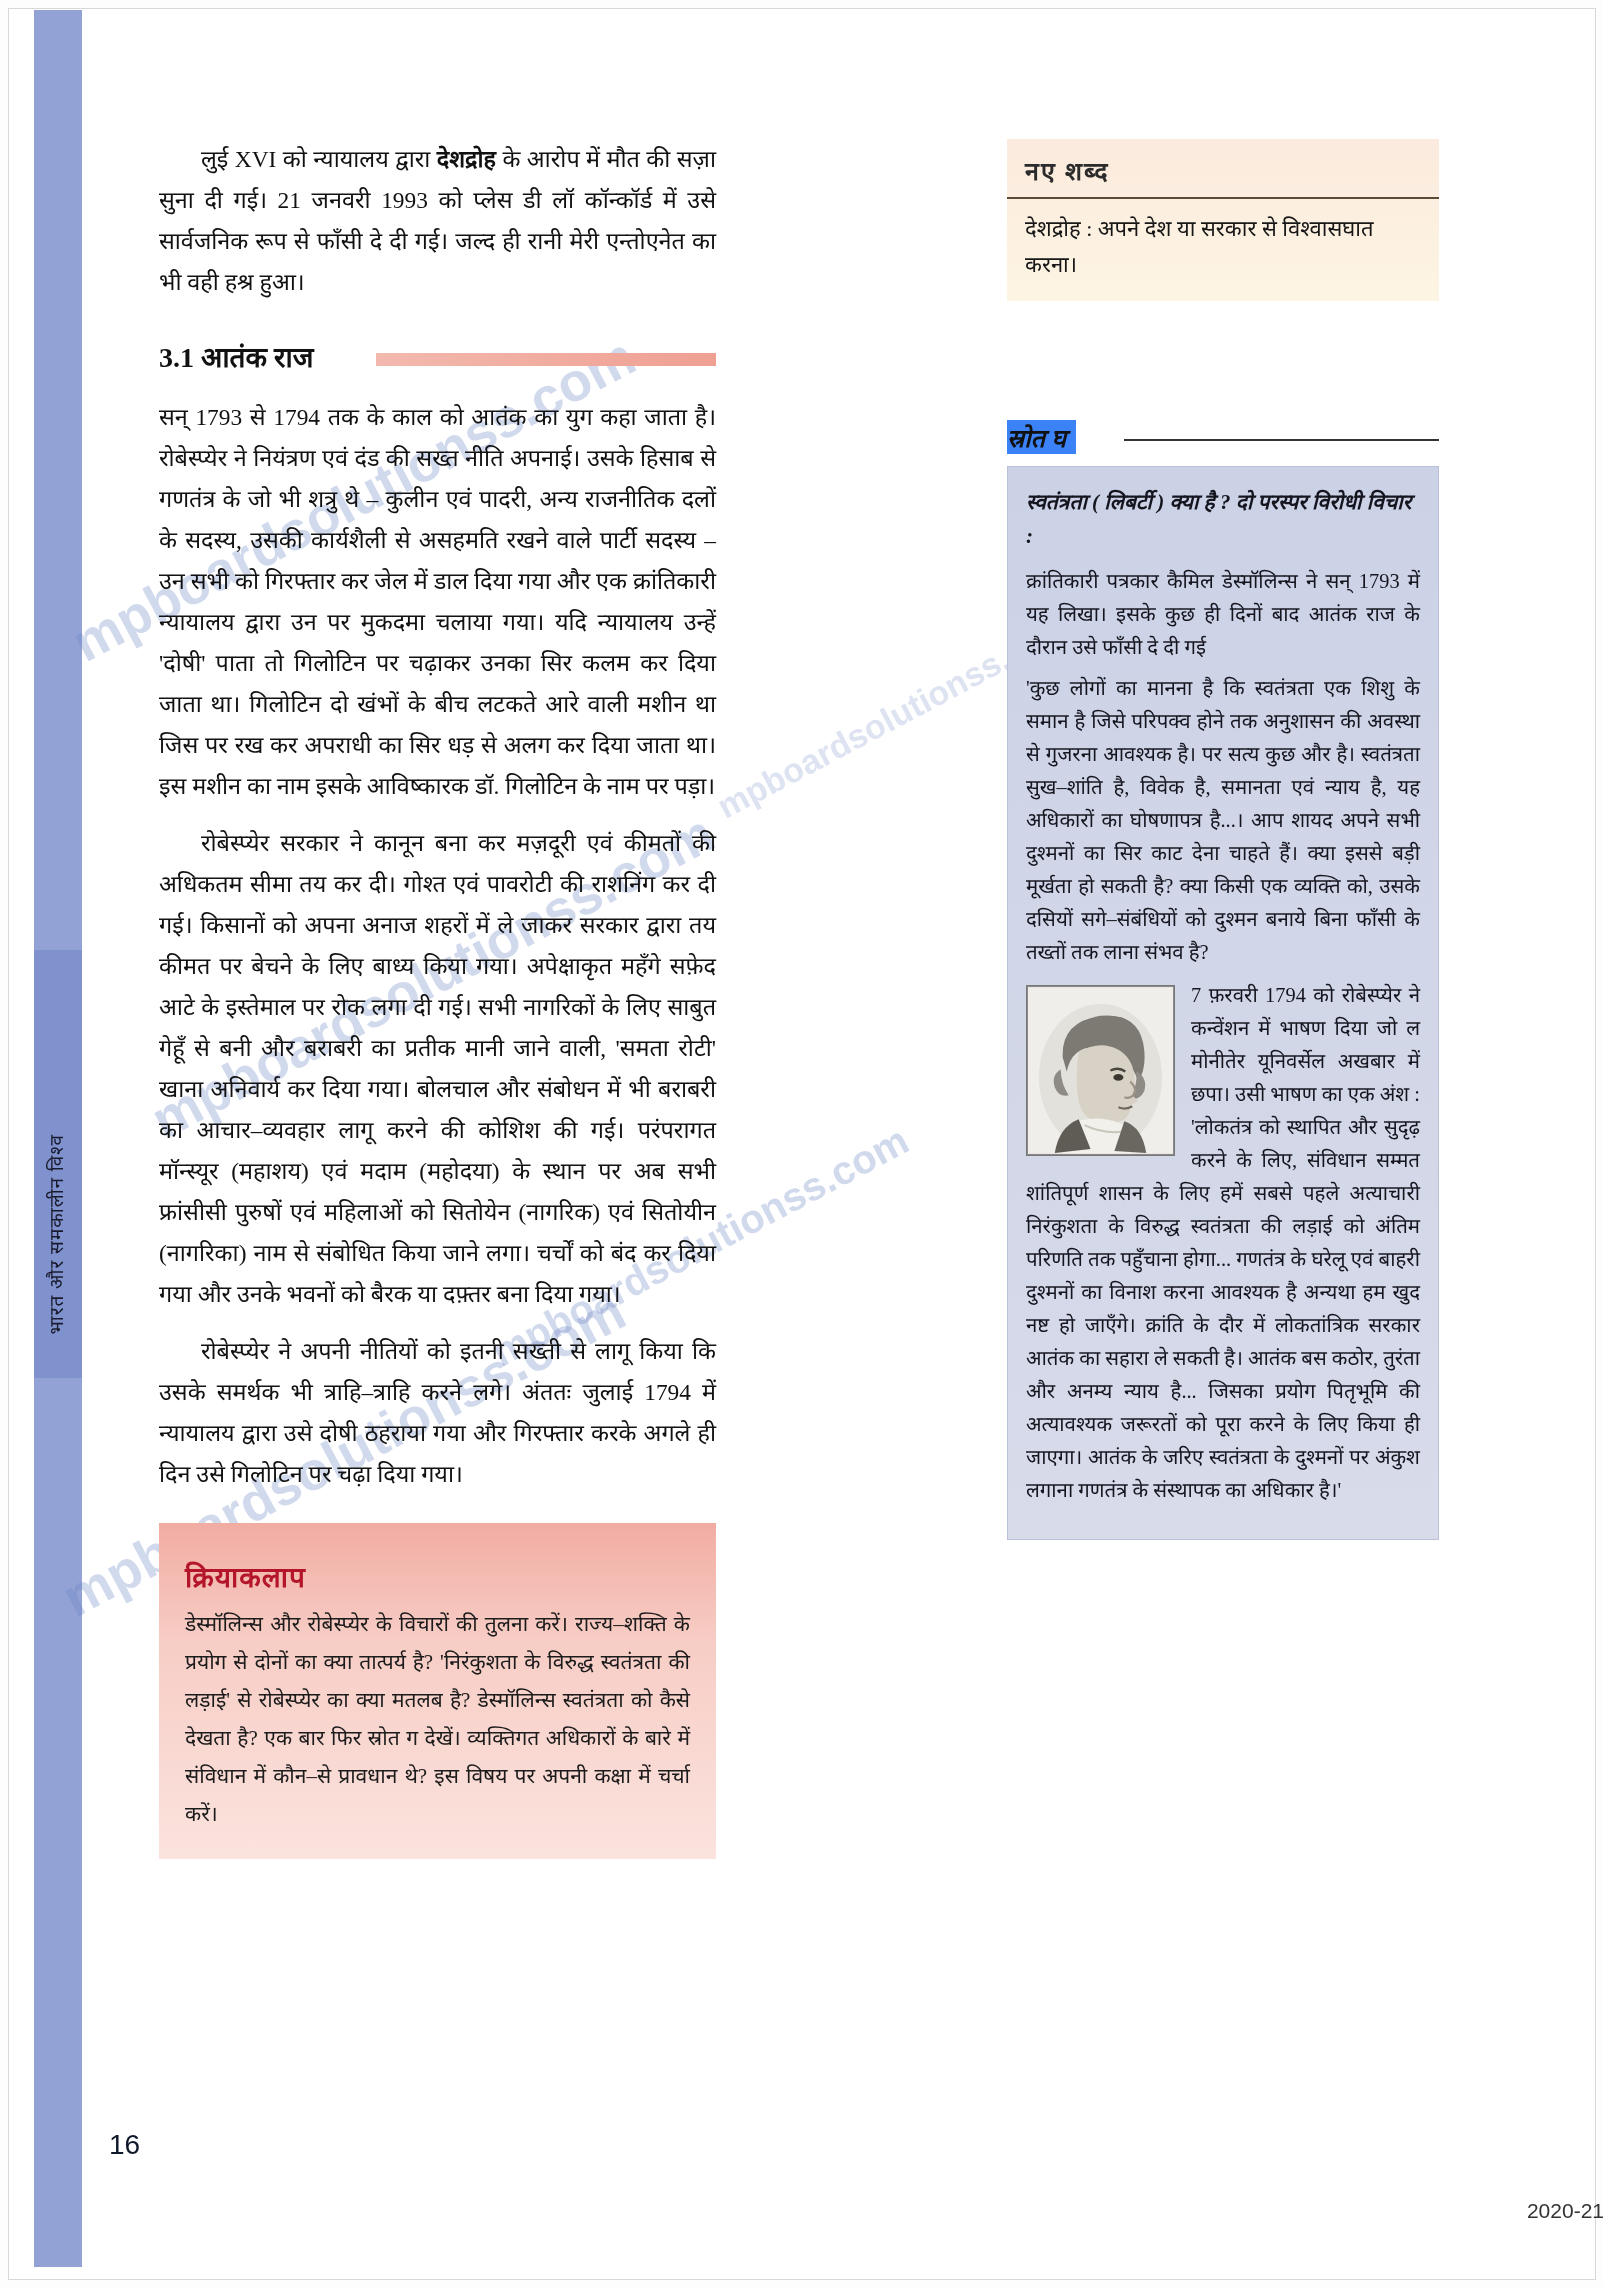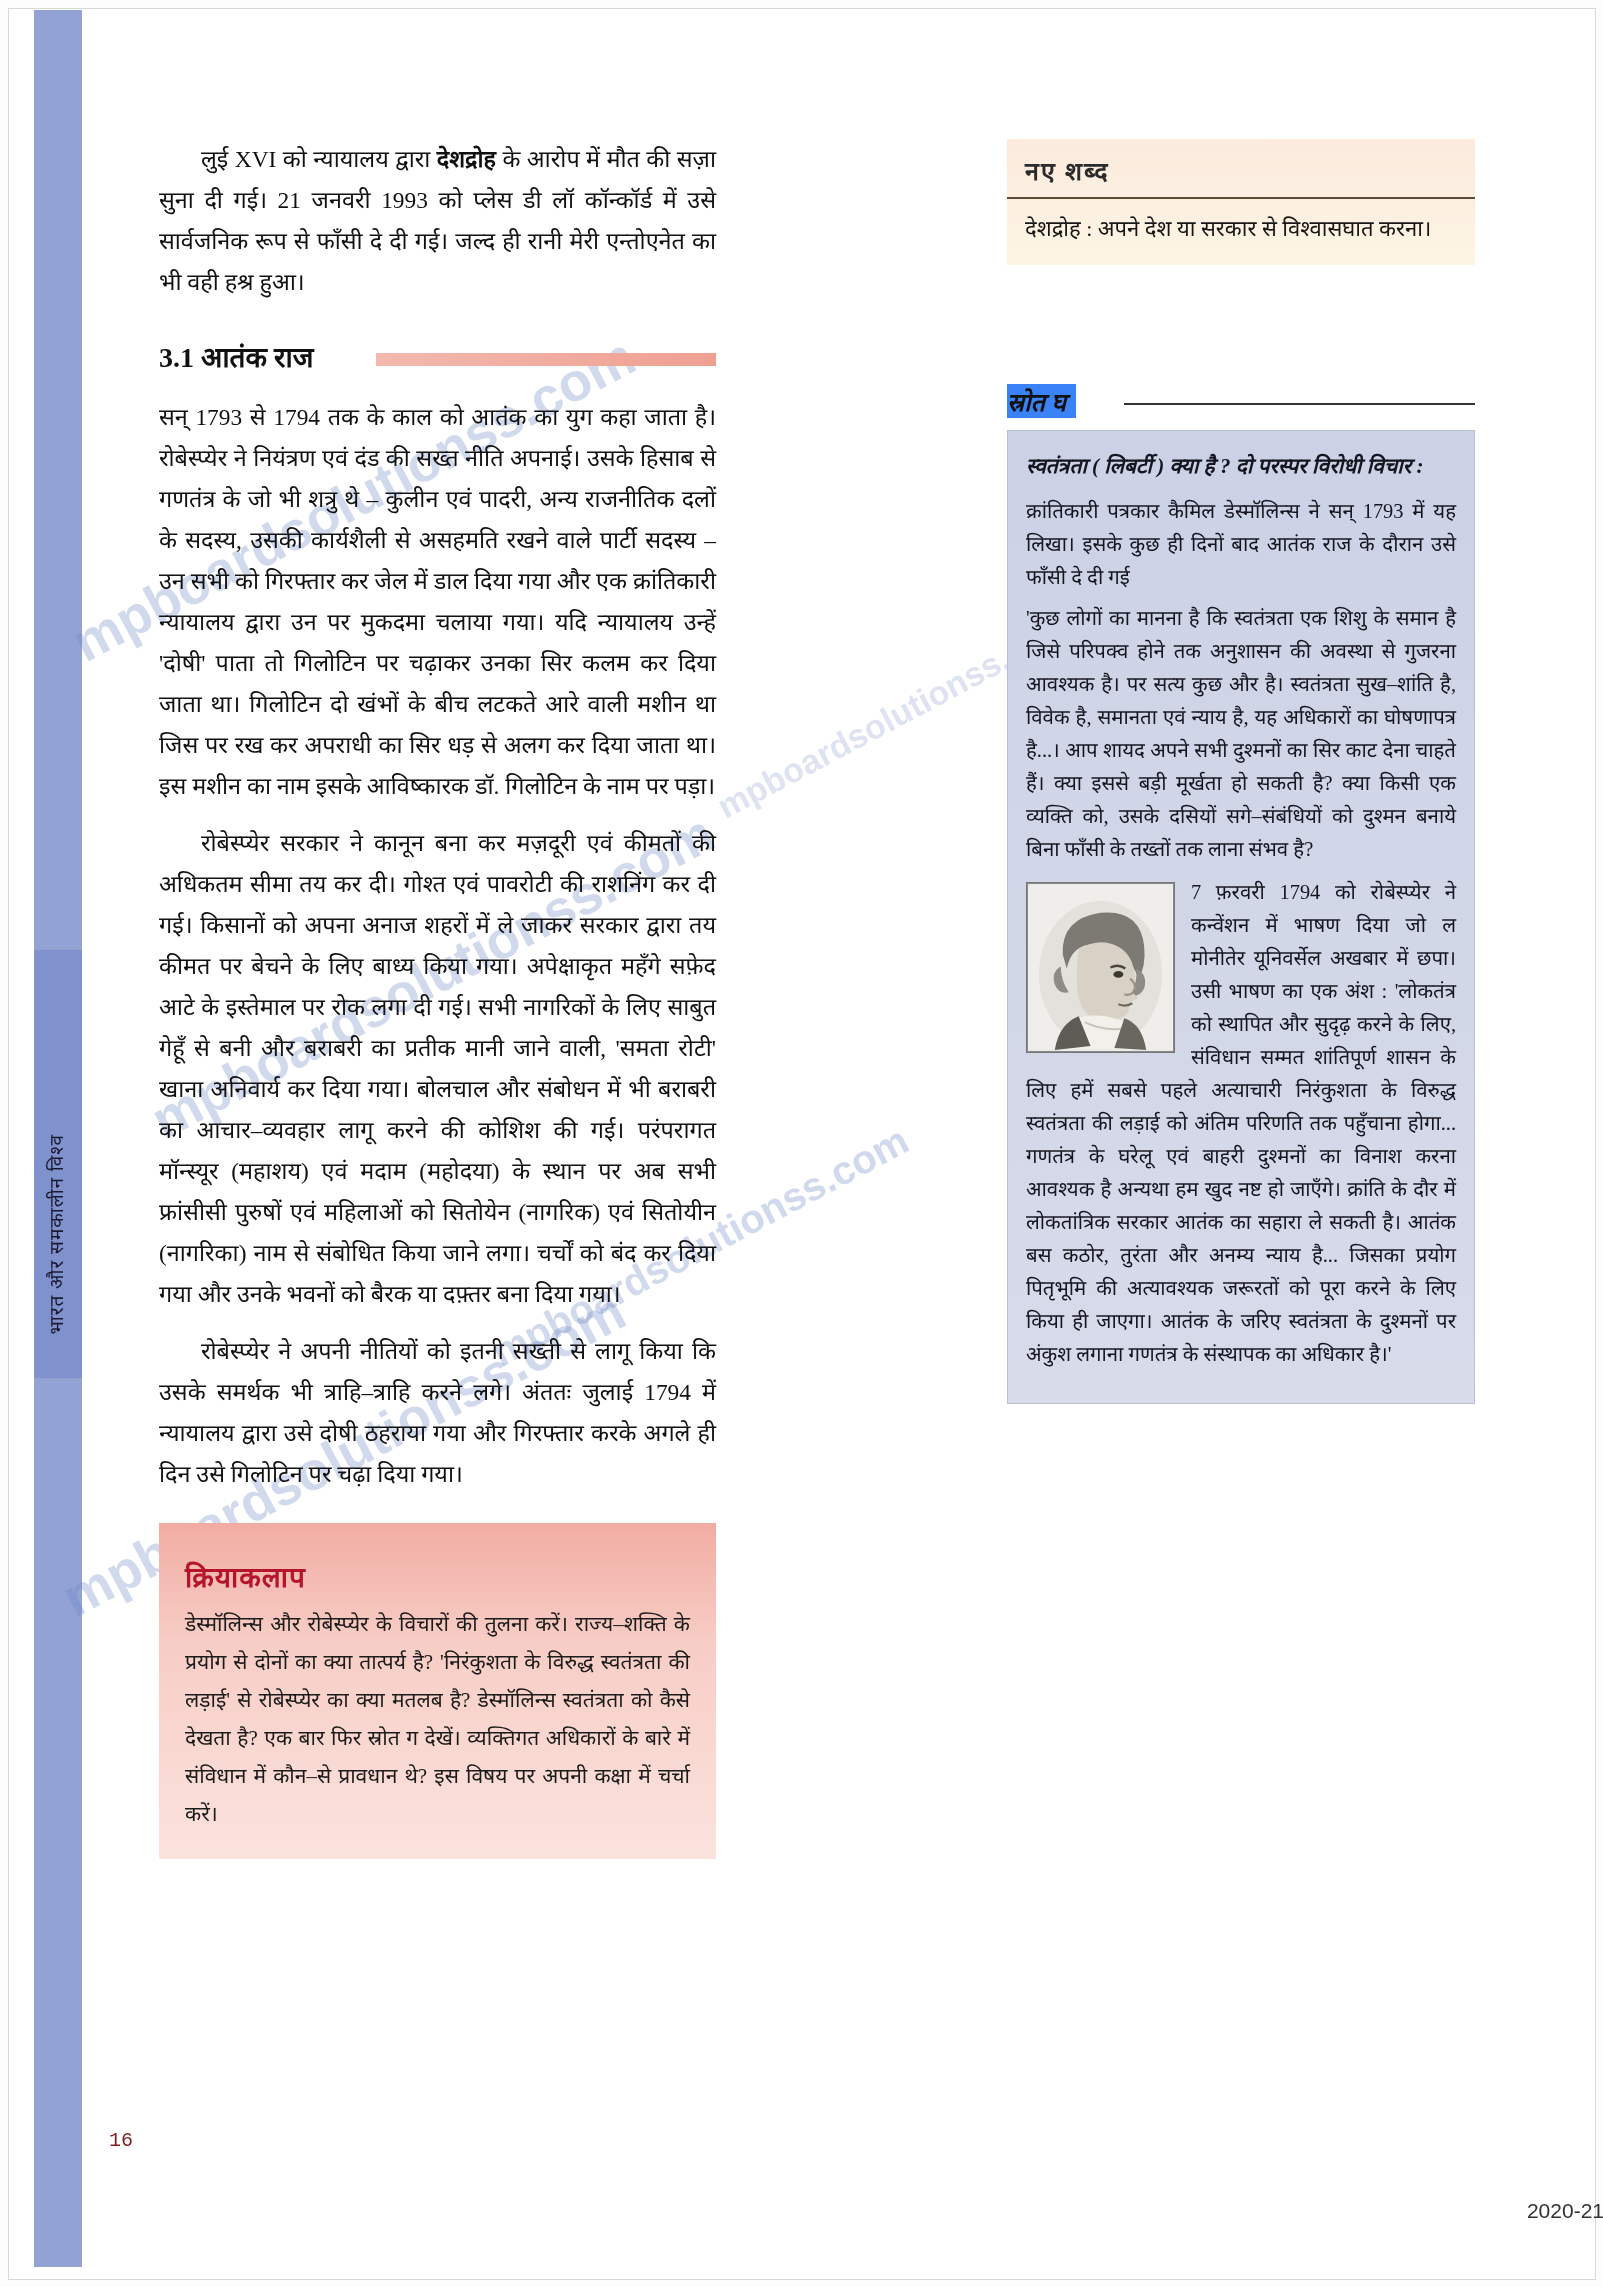--- a/index.html
+++ b/index.html
@@ -49,21 +49,21 @@
   }
   
   .col-left{
     position:absolute;
     left:159px;top:139px;
     width:557px;
   }
   .col-right{
     position:absolute;
     left:1007px;top:139px;
-    width:468px;
+    width:432px;
   }
   
   .para{
     font-size:23.4px;
     line-height:41px;
     color:#111111;
     text-align:justify;
     text-justify:inter-word;
     margin:0 0 16px 0;
     font-family:"Liberation Serif","DejaVu Serif",serif;
@@ -188,23 +188,23 @@
     font-size:21px;
     line-height:38px;
     color:#1b1b1b;
     padding:2px 26px 0 26px;
     text-align:justify;
   }
   
   .pagenum{
     position:absolute;
     left:109px;top:2129px;
-    font-size:20px;
-    color:#7f1d1d;
-    font-family:Liberation Mono, monospace;
+    font-size:28px;
+    color:#0f172a;
+    font-family:Liberation Sans, sans-serif;
   }
   .footyear{
     position:absolute;
     left:0;right:0;top:2199px;
     text-align:right;
     font-size:21px;
     color:#333;
     font-family:"Liberation Sans",sans-serif;
   }
   

